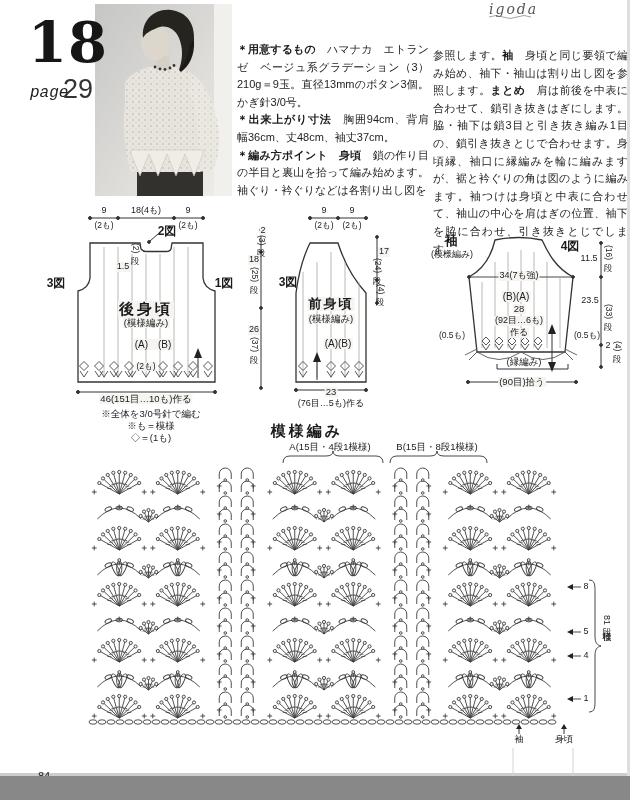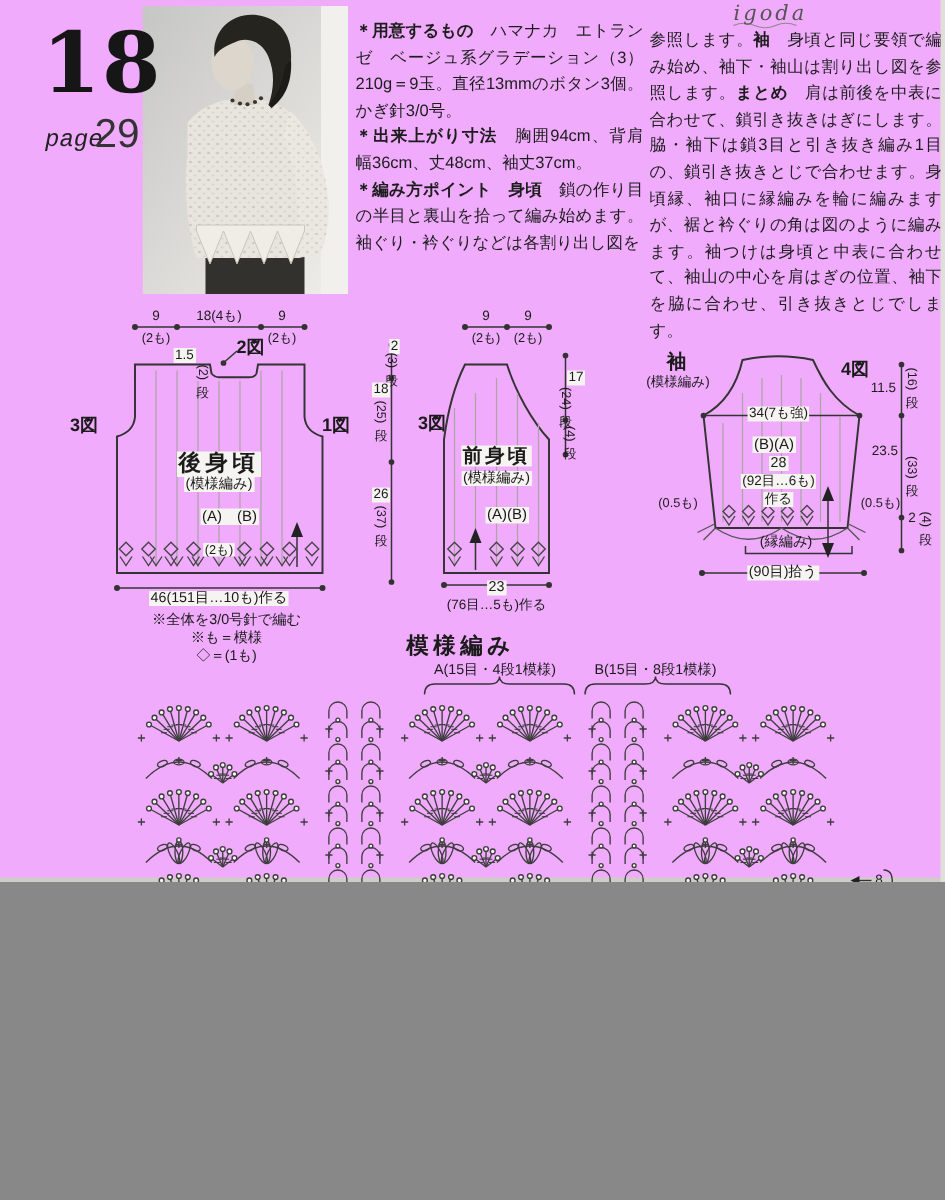--- a/index.html
+++ b/index.html
@@ -1,32 +1,32 @@
 <!DOCTYPE html>
 <html><head>
 <meta charset="utf-8">
 <style>
   html,body{margin:0;padding:0;background:#888;}
-  .page{position:relative;width:630px;height:588px;background:#f0abfc;overflow:hidden;
+  .page{position:relative;width:630px;height:776px;background:#ffffff;overflow:hidden;
         font-family:"Liberation Sans",sans-serif;color:#222;}
   .page::after{content:"";position:absolute;right:0;top:0;width:3px;height:100%;background:#e0ded8;}
   .page::before{content:"";position:absolute;left:0;bottom:0;width:100%;height:3px;background:#cfcdc7;}
 
   
   .issue{position:absolute;left:28px;top:14px;font-family:"DejaVu Serif",serif;font-size:56px;
          font-weight:700;color:#161616;letter-spacing:1px;line-height:1;}
   .pageword{position:absolute;left:30px;top:84px;font-family:Liberation Mono, monospace;font-style:italic;
          font-size:16px;color:#222;}
   .pageref{position:absolute;left:63px;top:74px;font-family:"Liberation Sans",sans-serif;
          font-size:27px;color:#333;}
   .brand{position:absolute;left:489px;top:1px;font-family:"DejaVu Serif",serif;font-style:italic;
          font-size:14px;letter-spacing:2px;color:#555;}
 
   
-  .col{position:absolute;font-size:11px;line-height:1.6;text-align:justify;color:#1d1d1d;}
+  .col{position:absolute;font-size:11px;line-height:1.6;text-align:justify;color:#1d1d1d;margin-top:28px;}
   #col1{left:237px;top:13px;width:192px;height:184px;}
   #col2{left:433px;top:19px;width:195px;height:180px;}
   .col p{margin:0;}
   .col b{font-weight:700;}
 
   
   .lbl{position:absolute;transform:translateX(-50%);white-space:nowrap;font-size:10px;color:#1b1b1b;
        background:#f5f4f0;padding:0 1px;line-height:1.1;}
   .lbl0{position:absolute;white-space:nowrap;font-size:10px;color:#1b1b1b;line-height:1.1;}
   .nobg{background:transparent;}
@@ -1702,21 +1702,21 @@
   <div id="col2" class="col">
       <p>参照します。<b>袖</b>　身頃と同じ要領で編み始め、袖下・袖山は割り出し図を参照します。<b>まとめ</b>　肩は前後を中表に合わせて、鎖引き抜きはぎにします。脇・袖下は鎖3目と引き抜き編み1目の、鎖引き抜きとじで合わせます。身頃縁、袖口に縁編みを輪に編みますが、裾と衿ぐりの角は図のように編みます。袖つけは身頃と中表に合わせて、袖山の中心を肩はぎの位置、袖下を脇に合わせ、引き抜きとじでします。</p>
     </div>
 
   <div class="lbl fs9 nobg" style="left:104px;top:206px">9</div>
   <div class="lbl fs8 nobg" style="left:104px;top:221px">(2も)</div>
   <div class="lbl fs9 nobg" style="left:146px;top:206px">18(4も)</div>
   <div class="lbl fs9 nobg" style="left:188px;top:206px">9</div>
   <div class="lbl fs8 nobg" style="left:188px;top:221px">(2も)</div>
   <div class="lbl b fs12 nobg" style="left:167px;top:225px">2図</div>
-  <div class="lbl fs9" style="left:123px;top:232px">1.5</div>
+  <div class="lbl fs9" style="left:123px;top:262px">1.5</div>
   <div class="v" style="left:131px;top:243px">(2段)</div>
   <div class="lbl b fs12 nobg" style="left:56px;top:277px">3図</div>
   <div class="lbl b fs12 nobg" style="left:224px;top:277px">1図</div>
   <div class="lbl b fs14" style="left:146px;top:301px">後身頃</div>
   <div class="lbl fs95" style="left:146px;top:318px">(模様編み)</div>
   <div class="lbl" style="left:153px;top:339px">(A)　(B)</div>
   <div class="lbl fs8" style="left:146px;top:362px">(2も)</div>
   <div class="lbl fs95" style="left:146px;top:394px">46(151目…10も)作る</div>
   <div class="lbl fs95 nobg" style="left:151px;top:409px">※全体を3/0号針で編む</div>
   <div class="lbl fs95 nobg" style="left:151px;top:421px">※も＝模様</div>

